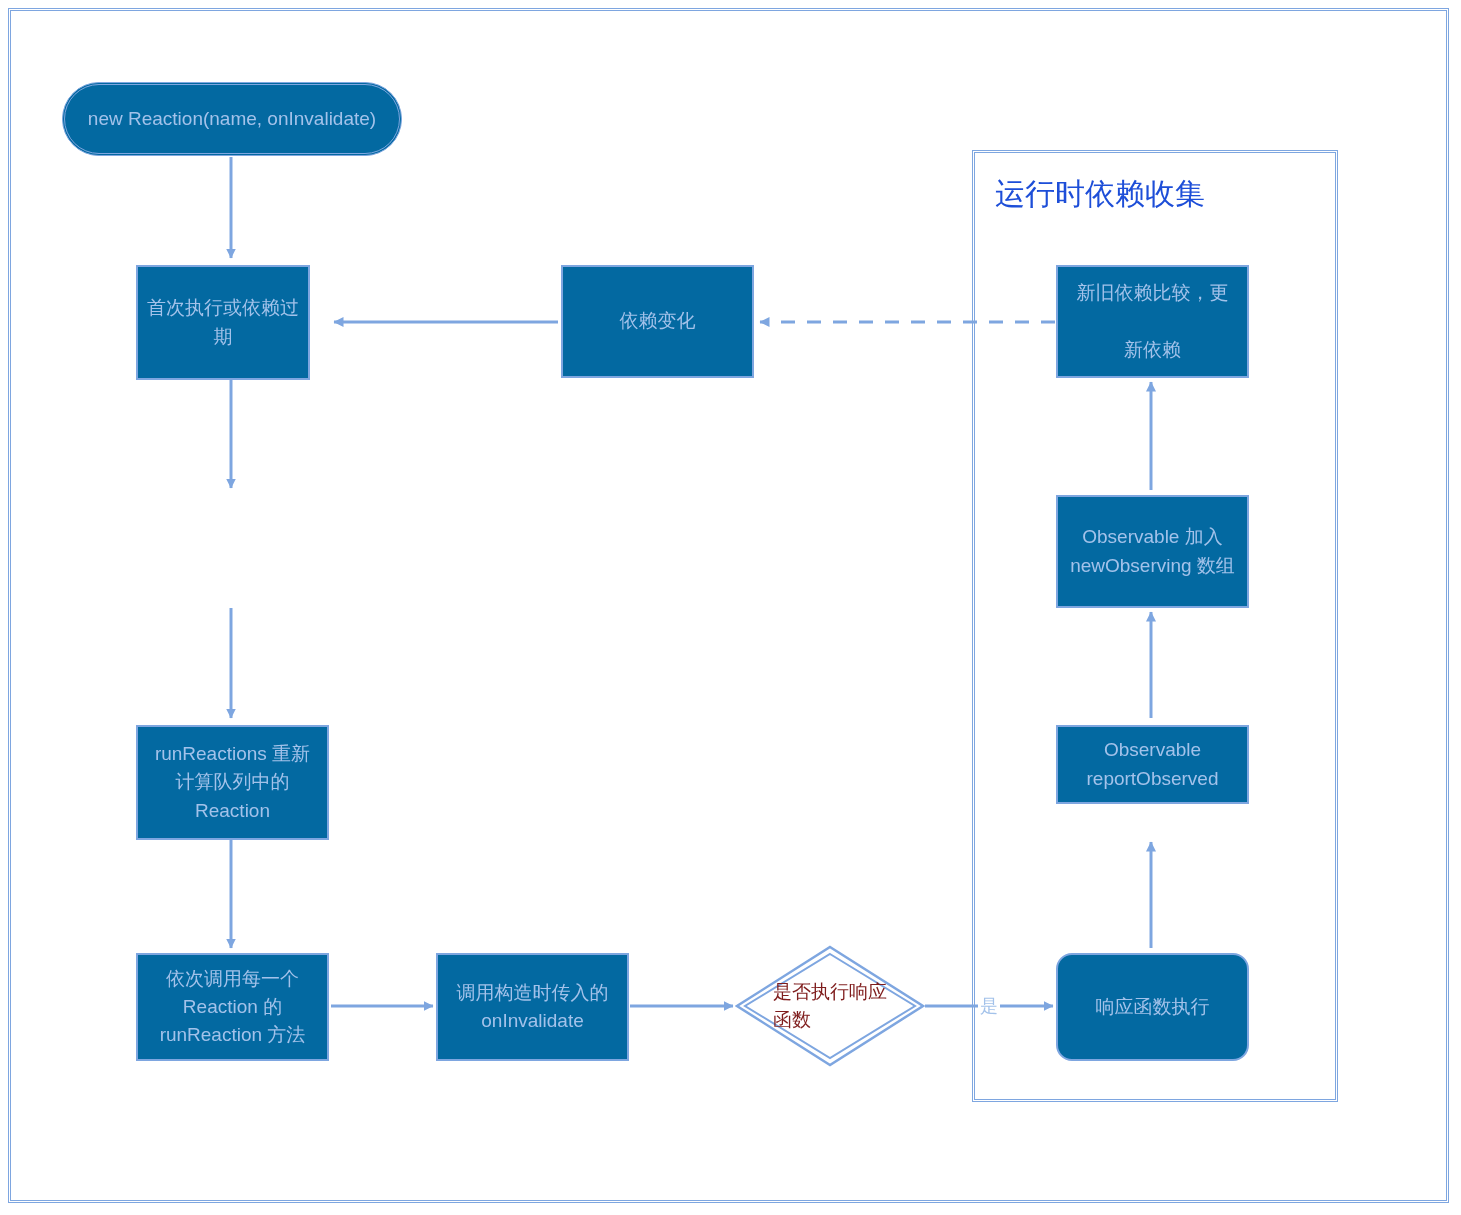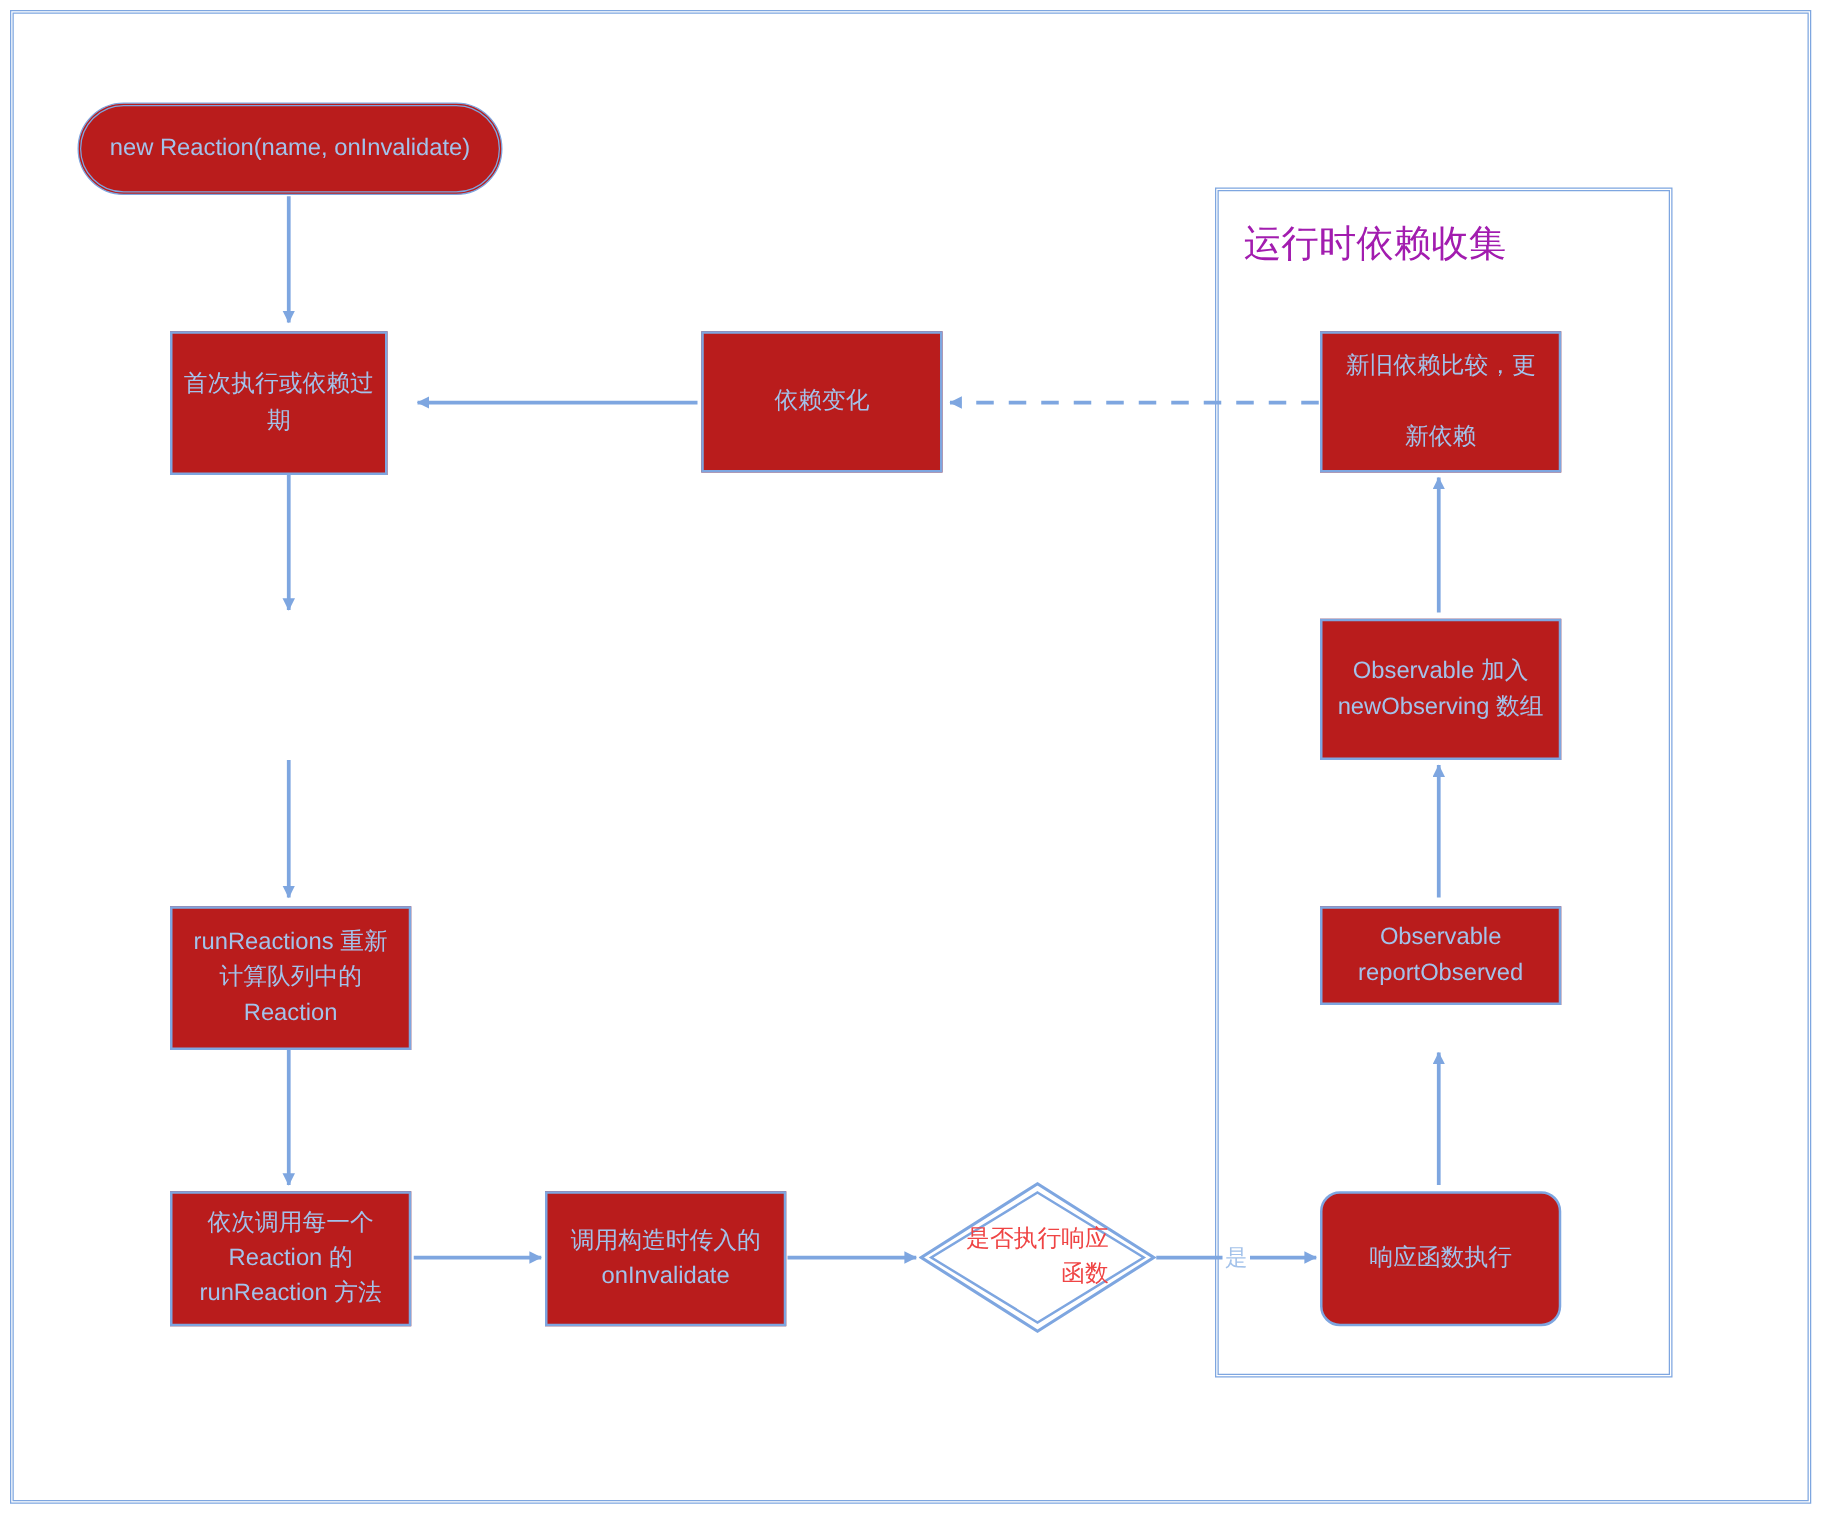--- a/index.html
+++ b/index.html
@@ -39,21 +39,21 @@
   }
   
   .node {
     position: absolute;
     box-sizing: border-box;
     display: flex;
     align-items: center;
     justify-content: center;
     text-align: center;
     color: #A3C2EA;
-    background: #b91c1c;
+    background: #0369a1;
   }
   .node-rect {
     border: 2px solid #7EA6E0;
     font-size: 19px;
     line-height: 1.48;
     padding: 4px 6px;
   }
   .node-terminal {
     border: 3px double #7EA6E0;
     border-radius: 44px;
@@ -69,36 +69,37 @@
   }
   .diamond-shape {
     position: absolute;
     left: 0; top: 0;
     width: 100%;
     height: 100%;
   }
   .diamond-label {
     position: relative;
     z-index: 2;
-    color: #ef4444;
-    text-align: right;
+    color: #7f1d1d;
+    text-align: left;
   }
   
   .group-box {
     position: absolute;
     box-sizing: border-box;
     border: 3px double #7EA6E0;
     background: transparent;
   }
   .group-title {
     position: absolute;
-    color: #a21caf;
+    color: #1d4ed8;
     font-size: 30px;
     line-height: 1.2;
     white-space: nowrap;
+    font-family: Liberation Mono, monospace;
   }
   
   .edge-label {
     position: absolute;
     color: #A3C2EA;
     font-size: 18px;
     background: #ffffff;
     padding: 0 2px;
     line-height: 1;
     white-space: nowrap;

